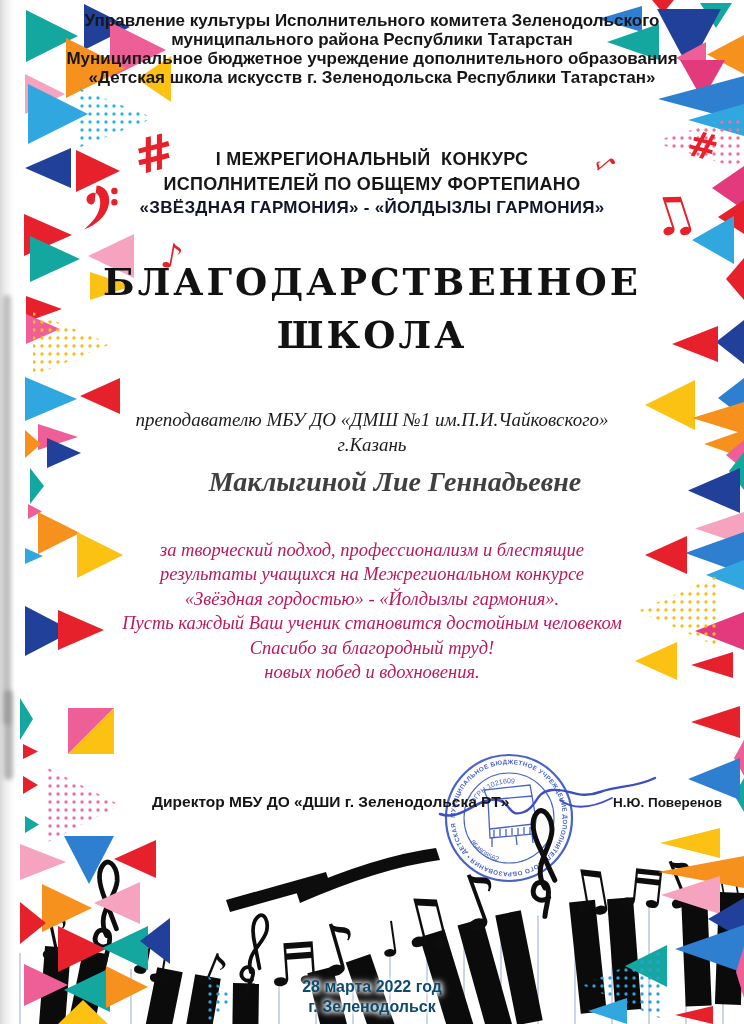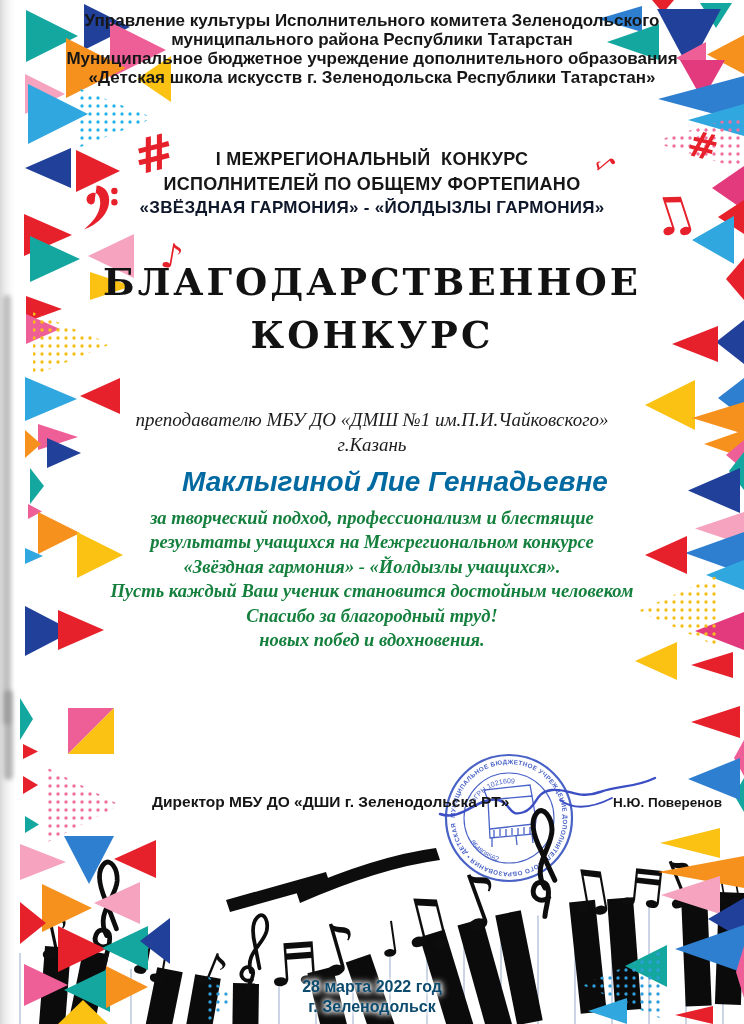--- a/index.html
+++ b/index.html
@@ -14,24 +14,24 @@
       filter:blur(2px);opacity:.55;border-radius:5px;}
   .band{position:absolute;left:10px;right:10px;text-align:center;}
   .org{top:11px;font-weight:bold;font-size:17px;line-height:19px;color:#161616;}
   .contest{top:147px;font-weight:bold;font-size:18px;line-height:24.5px;color:#171717;letter-spacing:.3px;}
   .contest .c1{white-space:pre;}
   .contest .c3{color:#0f172a;font-size:17px;}
   .bigtitle{top:256px;font-family:"DejaVu Serif",serif;font-weight:bold;font-size:37px;
       line-height:53px;color:#121212;letter-spacing:3px;}
   .recip{top:407px;font-family:"Liberation Serif",serif;font-style:italic;font-size:19px;
       line-height:25px;color:#1c1c1c;}
-  .name{top:466px;font-family:Liberation Sans, sans-serif;font-style:italic;font-weight:bold;
-      font-size:28px;color:#0369a1;margin-left:46px;}
-  .bodytext{top:506px;font-family:"Liberation Serif",serif;font-style:italic;font-size:18.5px;
-      line-height:24.4px;color:#15803d;font-weight:bold;}
+  .name{top:466px;font-family:Liberation Serif, serif;font-style:italic;font-weight:bold;
+      font-size:28px;color:#404040;margin-left:46px;}
+  .bodytext{top:538px;font-family:"Liberation Serif",serif;font-style:italic;font-size:18.5px;
+      line-height:24.4px;color:#be185d;}
   .dirlabel{position:absolute;left:140px;top:793px;font-weight:bold;font-size:15.5px;color:#161616;margin-left:12px;}
   .signer{position:absolute;left:601px;top:795px;font-weight:bold;font-size:13.5px;color:#161616;padding-left:12px;}
   .footer{top:977px;font-weight:bold;font-size:16px;line-height:20px;color:#0c4a6e;
       text-shadow:0 0 4px #fff,0 0 6px #fff,0 0 9px #fff;}
   .stampring{font-size:6.3px;font-weight:bold;letter-spacing:.4px;fill:#3a55c2;
       font-family:"Liberation Sans",sans-serif;}
   .stampsmall{font-size:7px;fill:#3a55c2;font-family:"Liberation Sans",sans-serif;}
 </style>
 </head>
 <body>
@@ -287,34 +287,34 @@
   </div>
 
   <div class="band contest">
     <div class="c1">I МЕЖРЕГИОНАЛЬНЫЙ  КОНКУРС</div>
     <div>ИСПОЛНИТЕЛЕЙ ПО ОБЩЕМУ ФОРТЕПИАНО</div>
     <div class="c3">«ЗВЁЗДНАЯ ГАРМОНИЯ» - «ЙОЛДЫЗЛЫ ГАРМОНИЯ»</div>
   </div>
 
   <div class="band bigtitle">
     <div>БЛАГОДАРСТВЕННОЕ</div>
-    <div>КОНКУРС</div>
+    <div>ШКОЛА</div>
   </div>
 
   <div class="band recip">
     <div>преподавателю МБУ ДО «ДМШ №1 им.П.И.Чайковского»</div>
     <div>г.Казань</div>
   </div>
 
   <div class="band name">Маклыгиной Лие Геннадьевне</div>
 
   <div class="band bodytext">
     <div>за творческий подход, профессионализм и блестящие</div>
     <div>результаты учащихся на Межрегиональном конкурсе</div>
-    <div>«Звёздная гармония» - «Йолдызлы учащихся».</div>
+    <div>«Звёздная гордостью» - «Йолдызлы гармония».</div>
     <div>Пусть каждый Ваш ученик становится достойным человеком</div>
     <div>Спасибо за благородный труд!</div>
     <div>новых побед и вдохновения.</div>
   </div>
 
   <div class="dirlabel">Директор МБУ ДО «ДШИ г. Зеленодольска РТ»</div>
   <div class="signer">Н.Ю. Поверенов</div>
 
   <div class="band footer">
     <div>28 марта 2022 год</div>

